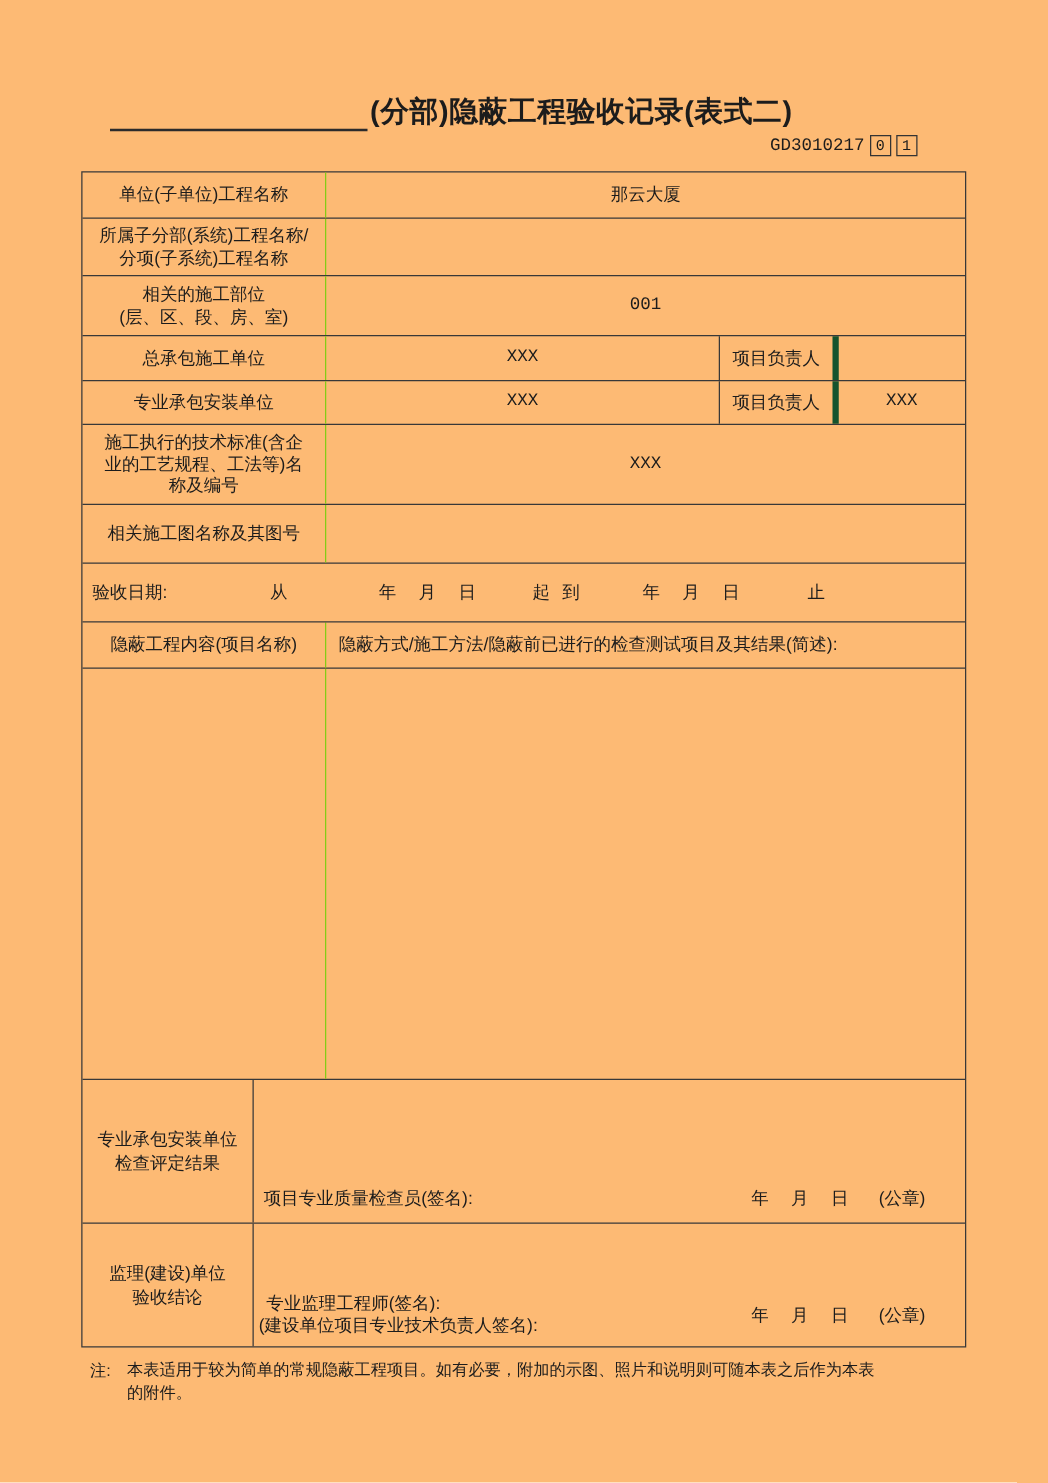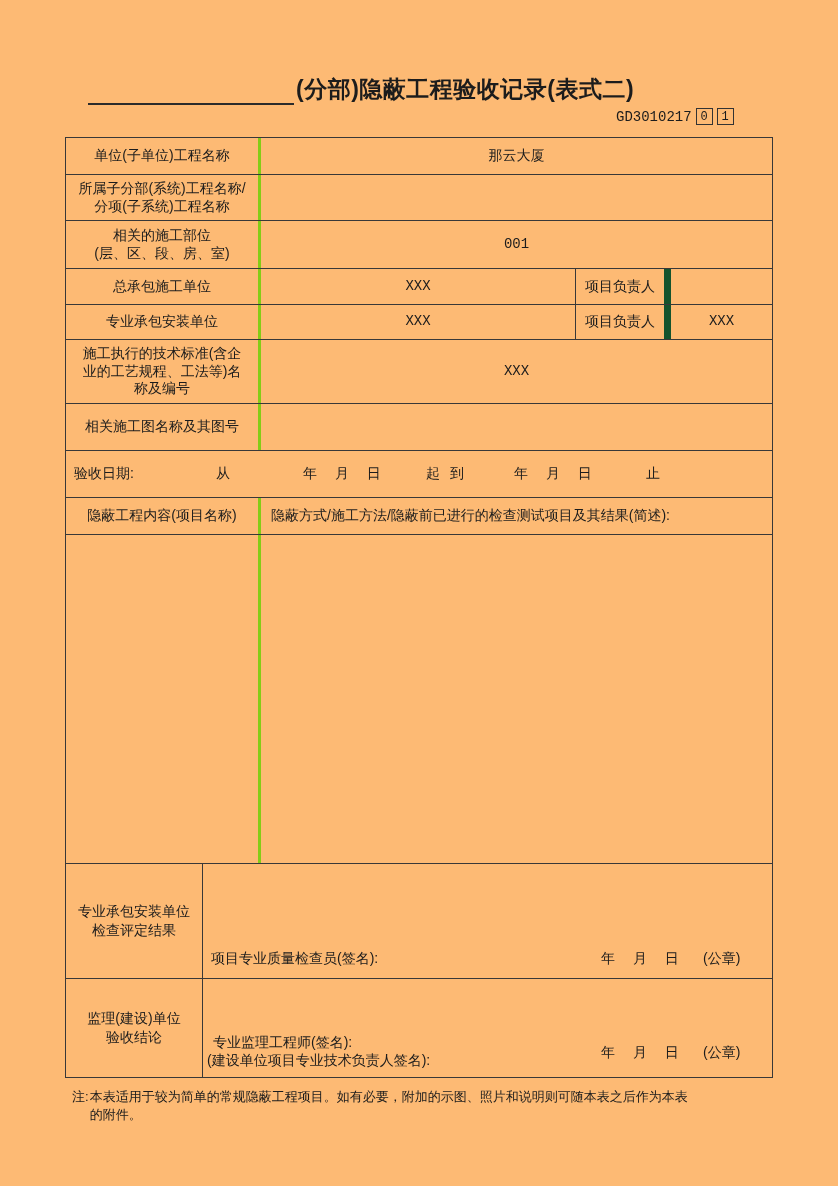--- a/index.html
+++ b/index.html
@@ -41,23 +41,23 @@
     position:absolute; left:65px; top:137px; width:708px;
     border:1px solid #383838;
     font-size:14px;
   }
   .row { display:flex; border-bottom:1px solid #383838; }
   .row:last-child { border-bottom:none; }
   .cell {
     display:flex; align-items:center; justify-content:center;
     text-align:center; line-height:1.25;
   }
-  .label-cell { width:195px; border-right:3px solid #84cc16; flex-direction:column; }
+  .label-cell { width:195px; border-right:1px solid #84cc16; flex-direction:column; }
   .value-cell { flex:1; }
-  .mini-label { width:95px; border-right:7px solid #14532d; }
+  .mini-label { width:95px; border-right:5px solid #14532d; }
   .mini-value { width:101px; }
   .val { font-family:"Liberation Mono", monospace; font-size:14px; }
 
   .h37{height:37px} .h46{height:46px} .h48{height:48px} .h36{height:36px}
   .h35{height:35px} .h64{height:64px} .h47{height:47px} .h329{height:329px}
 
   
   .date-row { position:relative; height:47px; }
   .date-row span { position:absolute; top:50%; transform:translateY(-50%); white-space:pre; }
   .d-label{ left:8px; }
@@ -97,21 +97,21 @@
   .eng-label  { left:10px; bottom:25px; }
   .owner-label{ left:4px;  bottom:7px;text-align:right; }
   .sig-date2  { left:398px; bottom:15px; word-spacing:14px; }
   .sig-seal2  { left:500px; bottom:15px; }
 
   
   .note {
     position:absolute; left:72px; top:1088px; width:706px;
     font-size:13px; line-height:1.4; display:flex;
   }
-  .note-lines { margin-left:1px; }
+  .note-lines { margin-left:13px;font-family:Liberation Mono, monospace; }
 </style>
 </head>
 <body>
 
 <div class="sheet">
 
   <div class="blank-line"></div>
   <div class="page-title">(分部)隐蔽工程验收记录(表式二)</div>
   <div class="code-row">
     <span class="code-text">GD3010217</span>

